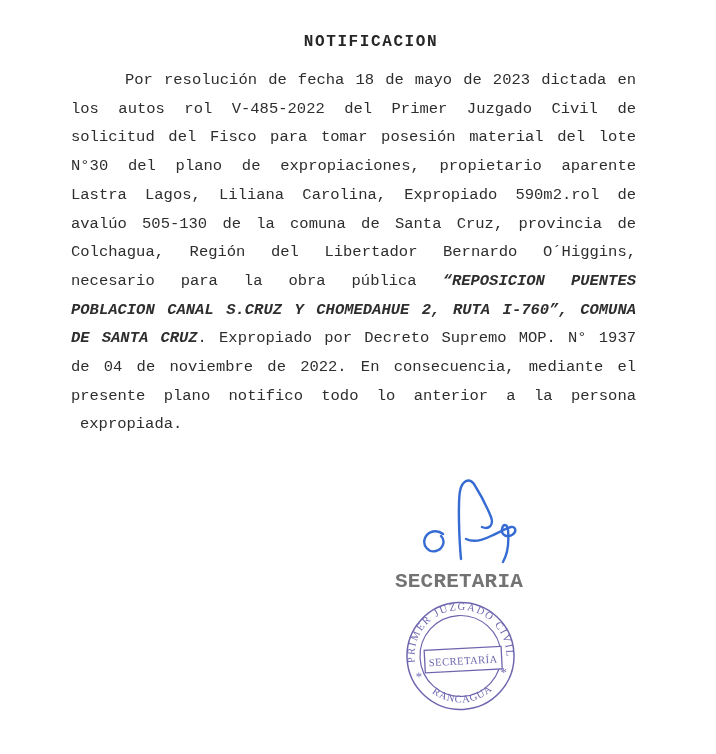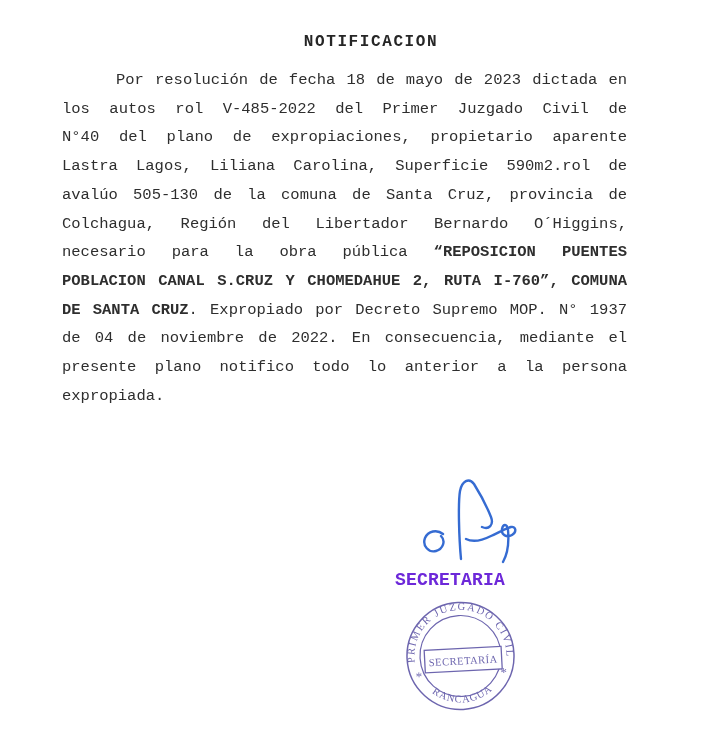--- a/index.html
+++ b/index.html
@@ -20,40 +20,40 @@
     text-align: center;
     text-indent: 26px;
     font-size: 16px;
     font-weight: bold;
     letter-spacing: 1.6px;
     color: #262626;
   }
   .para {
     position: absolute;
     top: 66px;
-    left: 62px;
+    left: 71px;
     width: 565px;
     font-size: 15.5px;
   }
   .line {
     line-height: 28.7px;
     text-align: justify;
     text-align-last: justify;
   }
   .line.indent { text-indent: 54px; }
-  .line.last { text-align-last: left; }
-  .line .bold { font-weight: bold; }
+  .line.last { text-align-last: left; margin-left: 9px; }
+  .line .bold { font-weight: bold; font-style: italic; }
   .secretaria-label {
     position: absolute;
     left: 395px;
     top: 570px;
-    font-size: 18px;
+    font-size: 21px;
     font-weight: bold;
     letter-spacing: 0.2px;
-    color: #6d28d9;
+    color: #737373;
   }
   .signature-svg {
     position: absolute;
     left: 410px;
     top: 468px;
     width: 125px;
     height: 100px;
   }
   .stamp-svg {
     position: absolute;
@@ -69,22 +69,23 @@
 </head>
 <body>
 
 <div class="page">
 
   <div class="doc-title">NOTIFICACION</div>
 
   <div class="para">
       <div class="line indent"><span>Por resolución de fecha 18 de mayo de 2023 dictada en</span></div>
       <div class="line"><span>los autos rol V-485-2022 del Primer Juzgado Civil de</span></div>
-      <div class="line"><span>N°40 del plano de expropiaciones, propietario aparente</span></div>
-      <div class="line"><span>Lastra Lagos, Liliana Carolina, Superficie 590m2.rol de</span></div>
+      <div class="line"><span>solicitud del Fisco para tomar posesión material del lote</span></div>
+      <div class="line"><span>N°30 del plano de expropiaciones, propietario aparente</span></div>
+      <div class="line"><span>Lastra Lagos, Liliana Carolina, Expropiado 590m2.rol de</span></div>
       <div class="line"><span>avalúo 505-130 de la comuna de Santa Cruz, provincia de</span></div>
       <div class="line"><span>Colchagua, Región del Libertador Bernardo O´Higgins,</span></div>
       <div class="line"><span>necesario para la obra pública </span><span class="bold">“REPOSICION PUENTES</span></div>
       <div class="line"><span class="bold">POBLACION CANAL S.CRUZ Y CHOMEDAHUE 2, RUTA I-760”, COMUNA</span></div>
       <div class="line"><span class="bold">DE SANTA CRUZ</span><span>. Expropiado por Decreto Supremo MOP. N° 1937</span></div>
       <div class="line"><span>de 04 de noviembre de 2022. En consecuencia, mediante el</span></div>
       <div class="line"><span>presente plano notifico todo lo anterior a la persona</span></div>
       <div class="line last"><span>expropiada.</span></div>
     </div>
 

